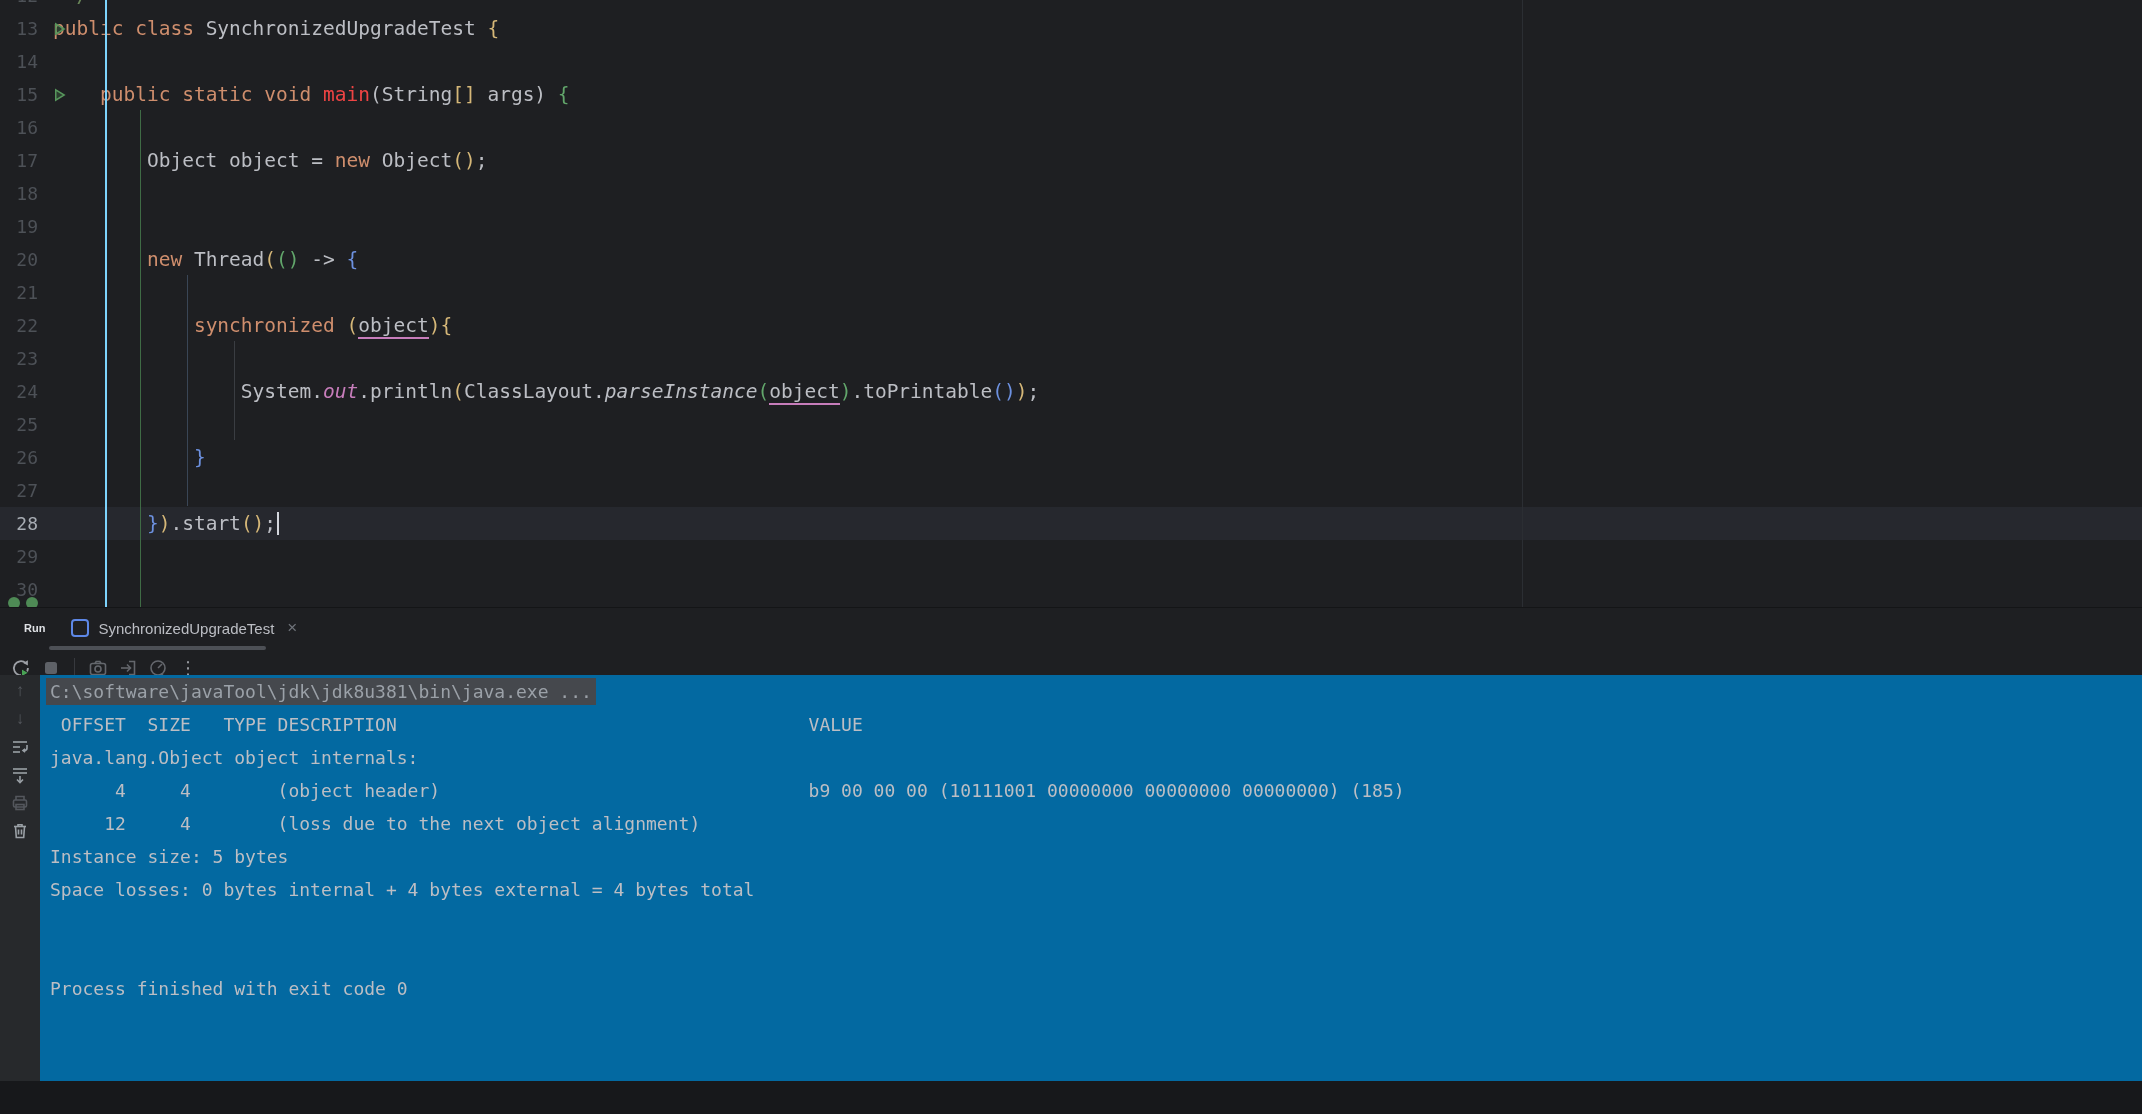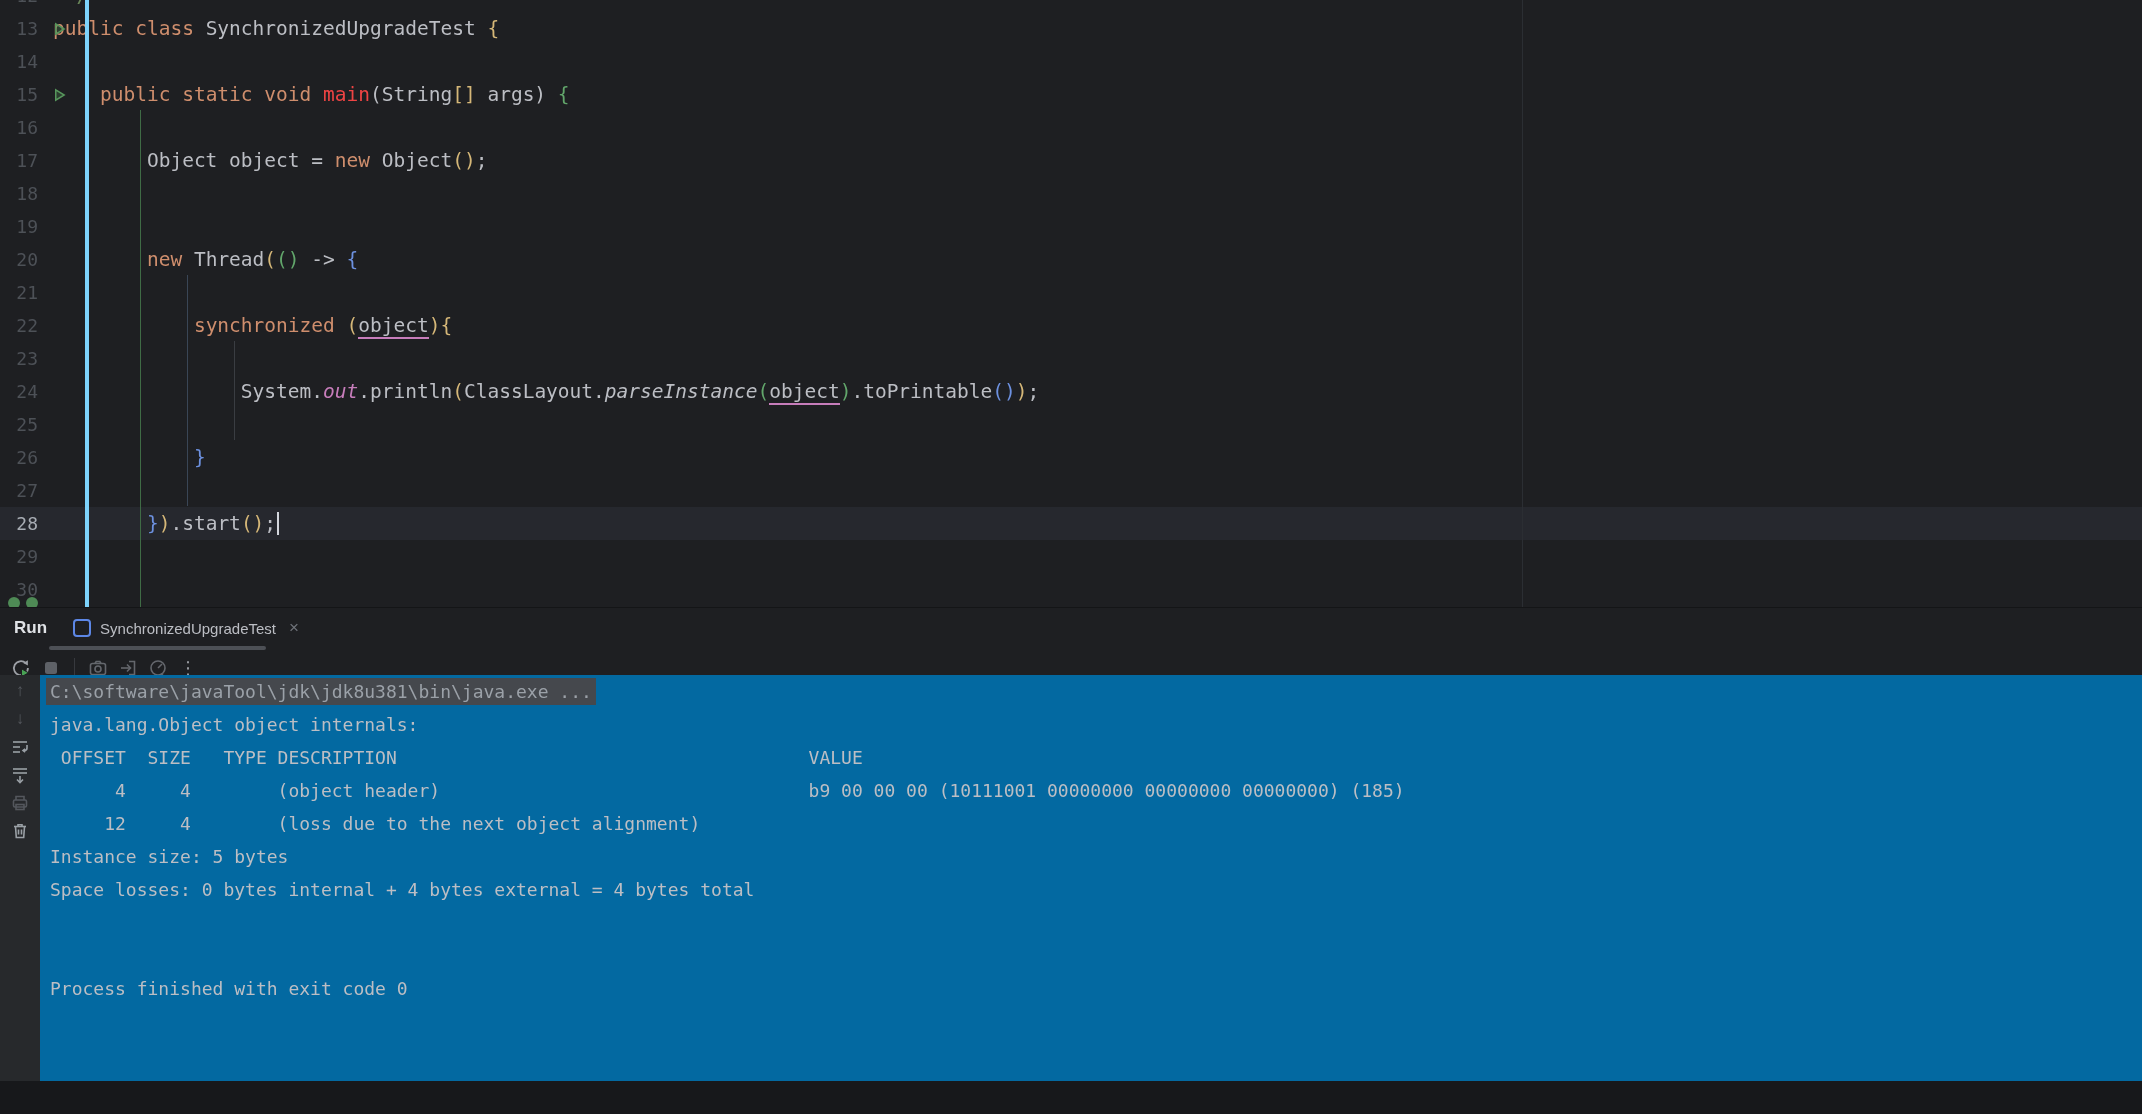--- a/index.html
+++ b/index.html
@@ -15,34 +15,34 @@
   .tk-m{color:#ef4444;}        
   .tk-f{color:#c77dbb;font-style:italic;} 
   .tk-i{font-style:italic;color:#bcbec4;} 
   .tk-c{color:#6a8759;}        
   .tk-y{color:#d5b778;}        
   .tk-g{color:#62a66b;}        
   .tk-b{color:#6d91e0;}        
   .tk-v{color:#bcbec4;border-bottom:2px solid #c77dbb;} 
   .caret{display:inline-block;width:2px;height:23px;background:#d4d7dd;vertical-align:-5px;margin-left:1px;}
   .iguide{position:absolute;width:1px;}
-  #gutter{position:absolute;left:0;top:0;width:85px;height:607px;border-right:4px solid #7dd3fc;}
+  #gutter{position:absolute;left:0;top:0;width:85px;height:607px;border-right:2px solid #7dd3fc;padding-left:20px;}
   #gutter-lines{position:absolute;top:-21px;left:0;width:85px;
       font-family:"DejaVu Sans Mono","Liberation Mono",monospace;font-size:18px;}
   .gline{height:33px;line-height:33px;display:flex;align-items:center;}
   .lnum{display:inline-block;width:38px;text-align:right;color:#4d5157;}
   .gline.cur .lnum{color:#a8adb4;text-align:right;}
   .gicon{display:inline-block;width:34px;text-align:center;height:33px;
          display:flex;align-items:center;justify-content:center;margin-left:4px;}
   .rmargin{position:absolute;left:1522px;top:0;width:1px;height:607px;background:#2b2e33;}
   .gdot{position:absolute;width:12px;height:12px;border-radius:50%;background:#4e8a55;top:597px;}
   
   #runpanel{position:absolute;left:0;top:607px;width:2142px;height:507px;background:#1e1f22;border-top:1px solid #141517;}
   #run-header{position:absolute;left:0;top:0;height:40px;width:100%;display:flex;align-items:center;}
-  #run-title{margin-left:14px;font-size:17px;font-weight:bold;color:#dfe1e5;}
+  #run-title{margin-left:24px;font-size:11px;font-weight:bold;color:#dfe1e5;}
   #run-tab{margin-left:26px;display:flex;align-items:center;gap:9px;}
   .tab-icon{width:14px;height:14px;border:2px solid #5d87e6;border-radius:4px;}
   #tab-label{font-size:15px;color:#bcbec4;}
   #tab-close{font-size:17px;color:#6f737a;margin-left:4px;}
   #tab-thumb{position:absolute;left:49px;top:38px;width:217px;height:4px;background:#4d5056;border-radius:2px;}
   #run-toolbar{position:absolute;left:0;top:44px;height:32px;display:flex;align-items:center;gap:8px;padding-left:10px;}
   .tbicon{width:22px;height:22px;display:flex;align-items:center;justify-content:center;}
   .tb-divider{width:1px;height:20px;background:#37393e;margin:0 4px;}
   .kebab{color:#9da0a6;font-size:18px;letter-spacing:0;line-height:10px;}
   
@@ -263,22 +263,22 @@
           <path d="M8 5.5 V3.8 H12 V5.5"></path>
           <path d="M5.5 5.5 L6.3 16.5 H13.7 L14.5 5.5"></path>
           <path d="M8.5 8.5 V13.5 M11.5 8.5 V13.5"></path>
       </svg>
     </span>
   </div>
 
   <div id="console">
     <div id="console-lines">
         <div class="cline"><span class="seg-sel">C:\software\javaTool\jdk\jdk8u381\bin\java.exe ...</span></div>
+        <div class="cline"><span> OFFSET  SIZE   TYPE DESCRIPTION                                      VALUE</span></div>
         <div class="cline"><span>java.lang.Object object internals:</span></div>
-        <div class="cline"><span> OFFSET  SIZE   TYPE DESCRIPTION                                      VALUE</span></div>
         <div class="cline"><span>      4     4        (object header)                                  b9 00 00 00 (10111001 00000000 00000000 00000000) (185)</span></div>
         <div class="cline"><span>     12     4        (loss due to the next object alignment)</span></div>
         <div class="cline"><span>Instance size: 5 bytes</span></div>
         <div class="cline"><span>Space losses: 0 bytes internal + 4 bytes external = 4 bytes total</span></div>
         <div class="cline"></div>
         <div class="cline"></div>
         <div class="cline"><span>Process finished with exit code 0</span></div>
       </div>
   </div>
   <div id="bottom-edge"></div>

